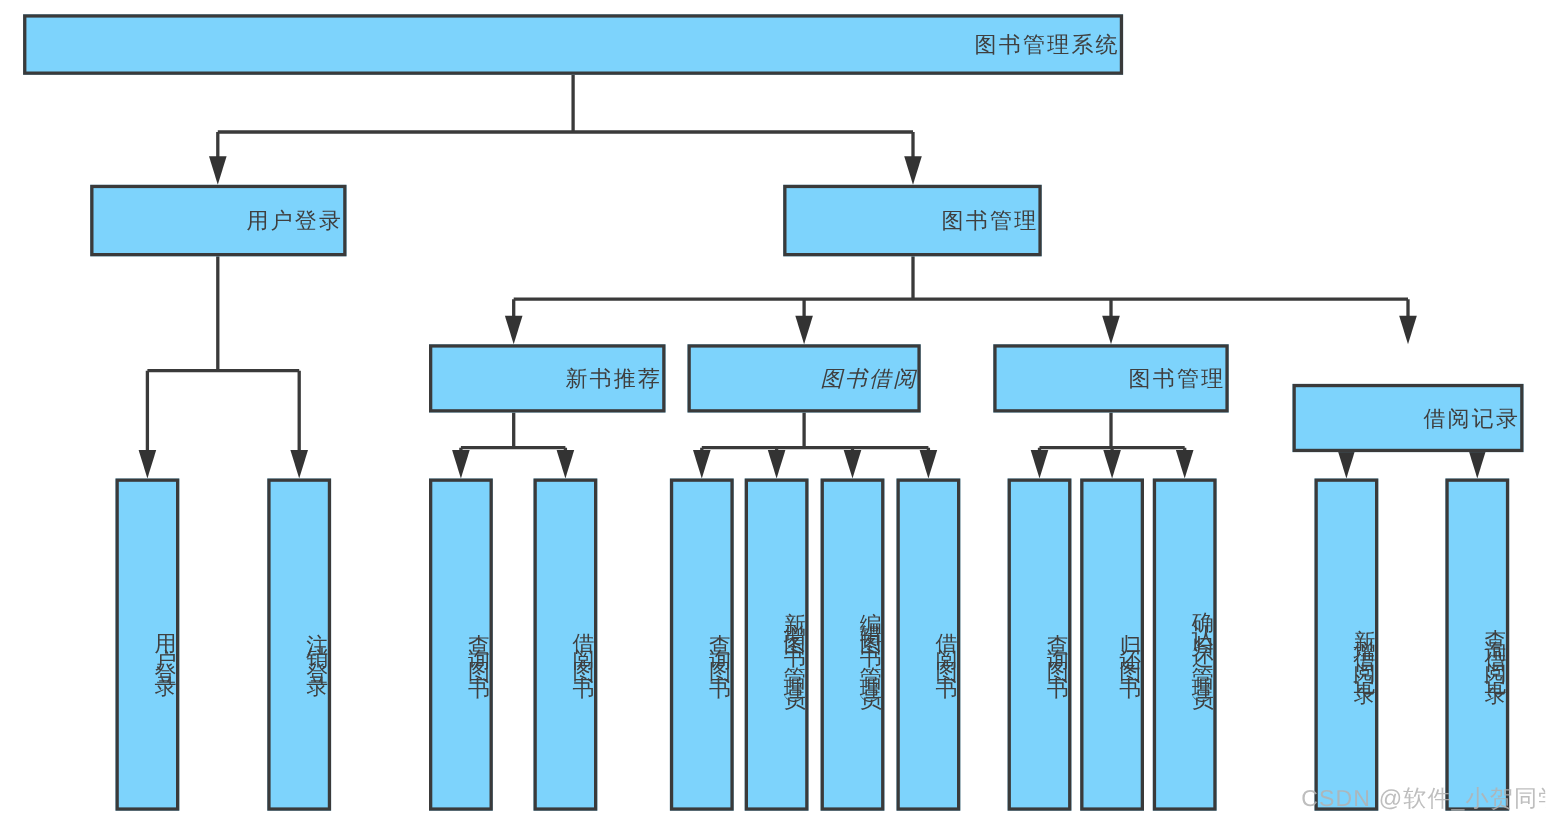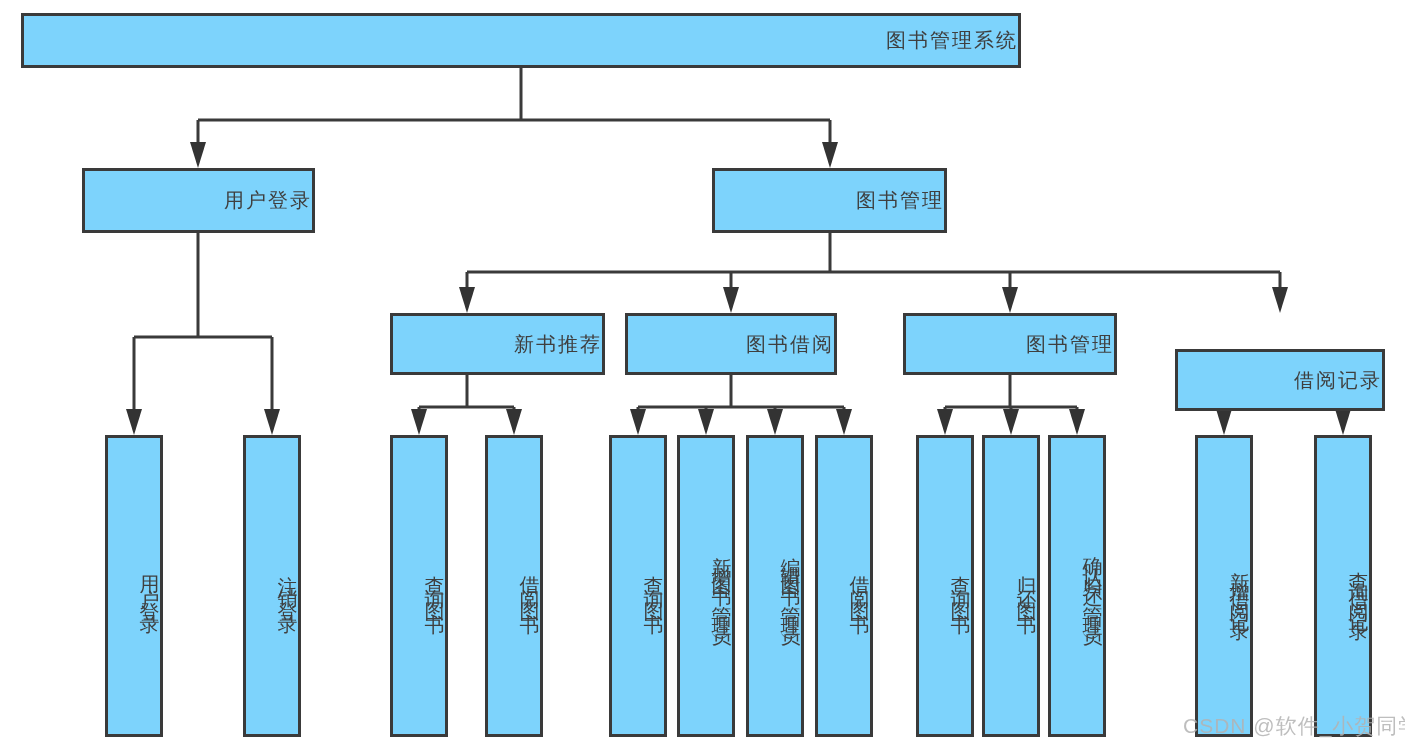--- a/index.html
+++ b/index.html
@@ -32,21 +32,21 @@
     display: flex;
     align-items: center;
     justify-content: flex-end;
     text-align: center;
   }
   .node.h { font-size: 20px; letter-spacing: 2px; }
   .root  { left: 21px;  top: 13px;  width: 1000px; height: 55px; }
   .l2a   { left: 82px;  top: 168px; width: 233px;  height: 65px; }
   .l2b   { left: 712px; top: 168px; width: 235px;  height: 65px; }
   .l3a   { left: 374px; top: 313px; width: 215px;  height: 62px; margin-left: 16px; }
-  .l3b   { left: 625px; top: 313px; width: 212px;  height: 62px; }
+  .l3b   { left: 625px; top: 313px; width: 212px;  height: 62px; font-style: italic; }
   .l3c   { left: 903px; top: 313px; width: 214px;  height: 62px; }
   .l3d   { left: 1175px;top: 313px; width: 210px;  height: 62px; margin-top: 36px; }
   .leaf  { top: 435px; width: 58px; height: 302px; font-size: 20px; }
   .leaf .vtext {
     writing-mode: vertical-rl;
     letter-spacing: 13px;
     line-height: 1;
     white-space: nowrap;
   }
   .leaf.long .vtext { letter-spacing: 10px; }

